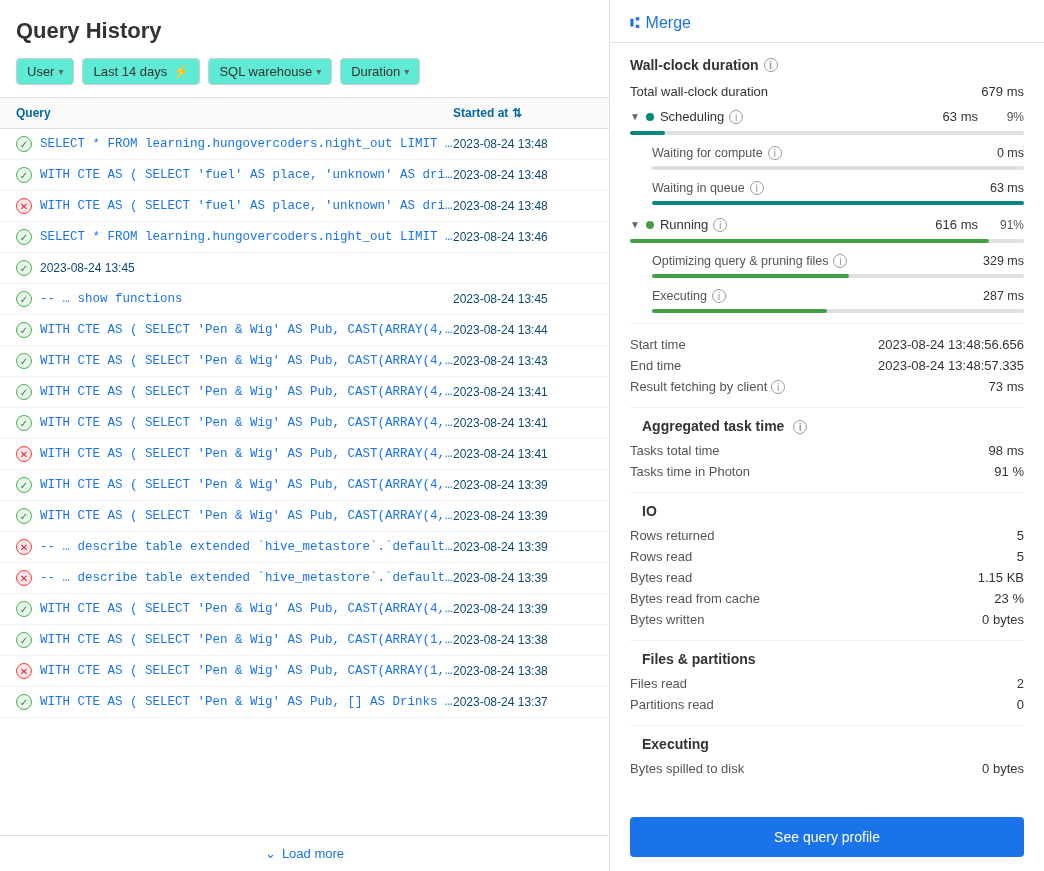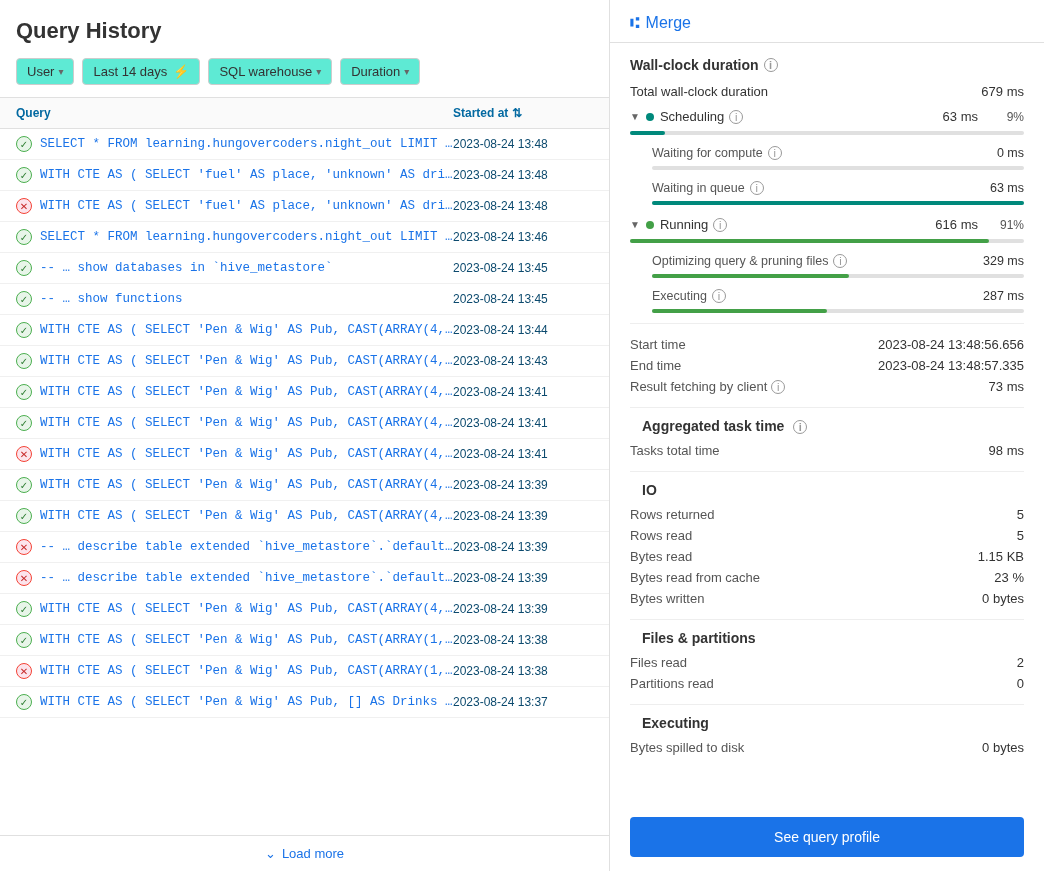--- a/index.html
+++ b/index.html
@@ -106,21 +106,20 @@
         <div class="query-text">WITH CTE AS ( SELECT 'fuel' AS place, 'unknown' AS drink, '9...</div>
         <div class="query-time">2023-08-24 13:48</div>
       </div>
       <div class="query-row">
         <div class="status-icon success">✓</div>
         <div class="query-text">SELECT * FROM learning.hungovercoders.night_out LIMIT 1000</div>
         <div class="query-time">2023-08-24 13:46</div>
       </div>
       <div class="query-row">
         <div class="status-icon success">✓</div>
-        <div class="query-text">-- … show databases in `hive_metastore`</div>
         <div class="query-time">2023-08-24 13:45</div>
       </div>
       <div class="query-row">
         <div class="status-icon success">✓</div>
         <div class="query-text">-- … show functions</div>
         <div class="query-time">2023-08-24 13:45</div>
       </div>
       <div class="query-row">
         <div class="status-icon success">✓</div>
         <div class="query-text">WITH CTE AS ( SELECT 'Pen &amp; Wig' AS Pub, CAST(ARRAY(4, 4, 5)...</div>
@@ -307,20 +306,24 @@
     <hr class="divider">
 
     <div class="section-group-title">
       <span>Aggregated task time</span>
       <span class="info-icon" style="margin-left:5px;">i</span>
     </div>
     <div class="stat-row">
       <span class="stat-label">Tasks total time</span>
       <span class="stat-value">98 ms</span>
     </div>
+    <div class="stat-row">
+      <span class="stat-label">Tasks time in Photon</span>
+      <span class="stat-value">91 %</span>
+    </div>
 
     <hr class="divider">
 
     <div class="section-group-title">IO</div>
     <div class="stat-row">
       <span class="stat-label">Rows returned</span>
       <span class="stat-value">5</span>
     </div>
     <div class="stat-row">
       <span class="stat-label">Rows read</span>

